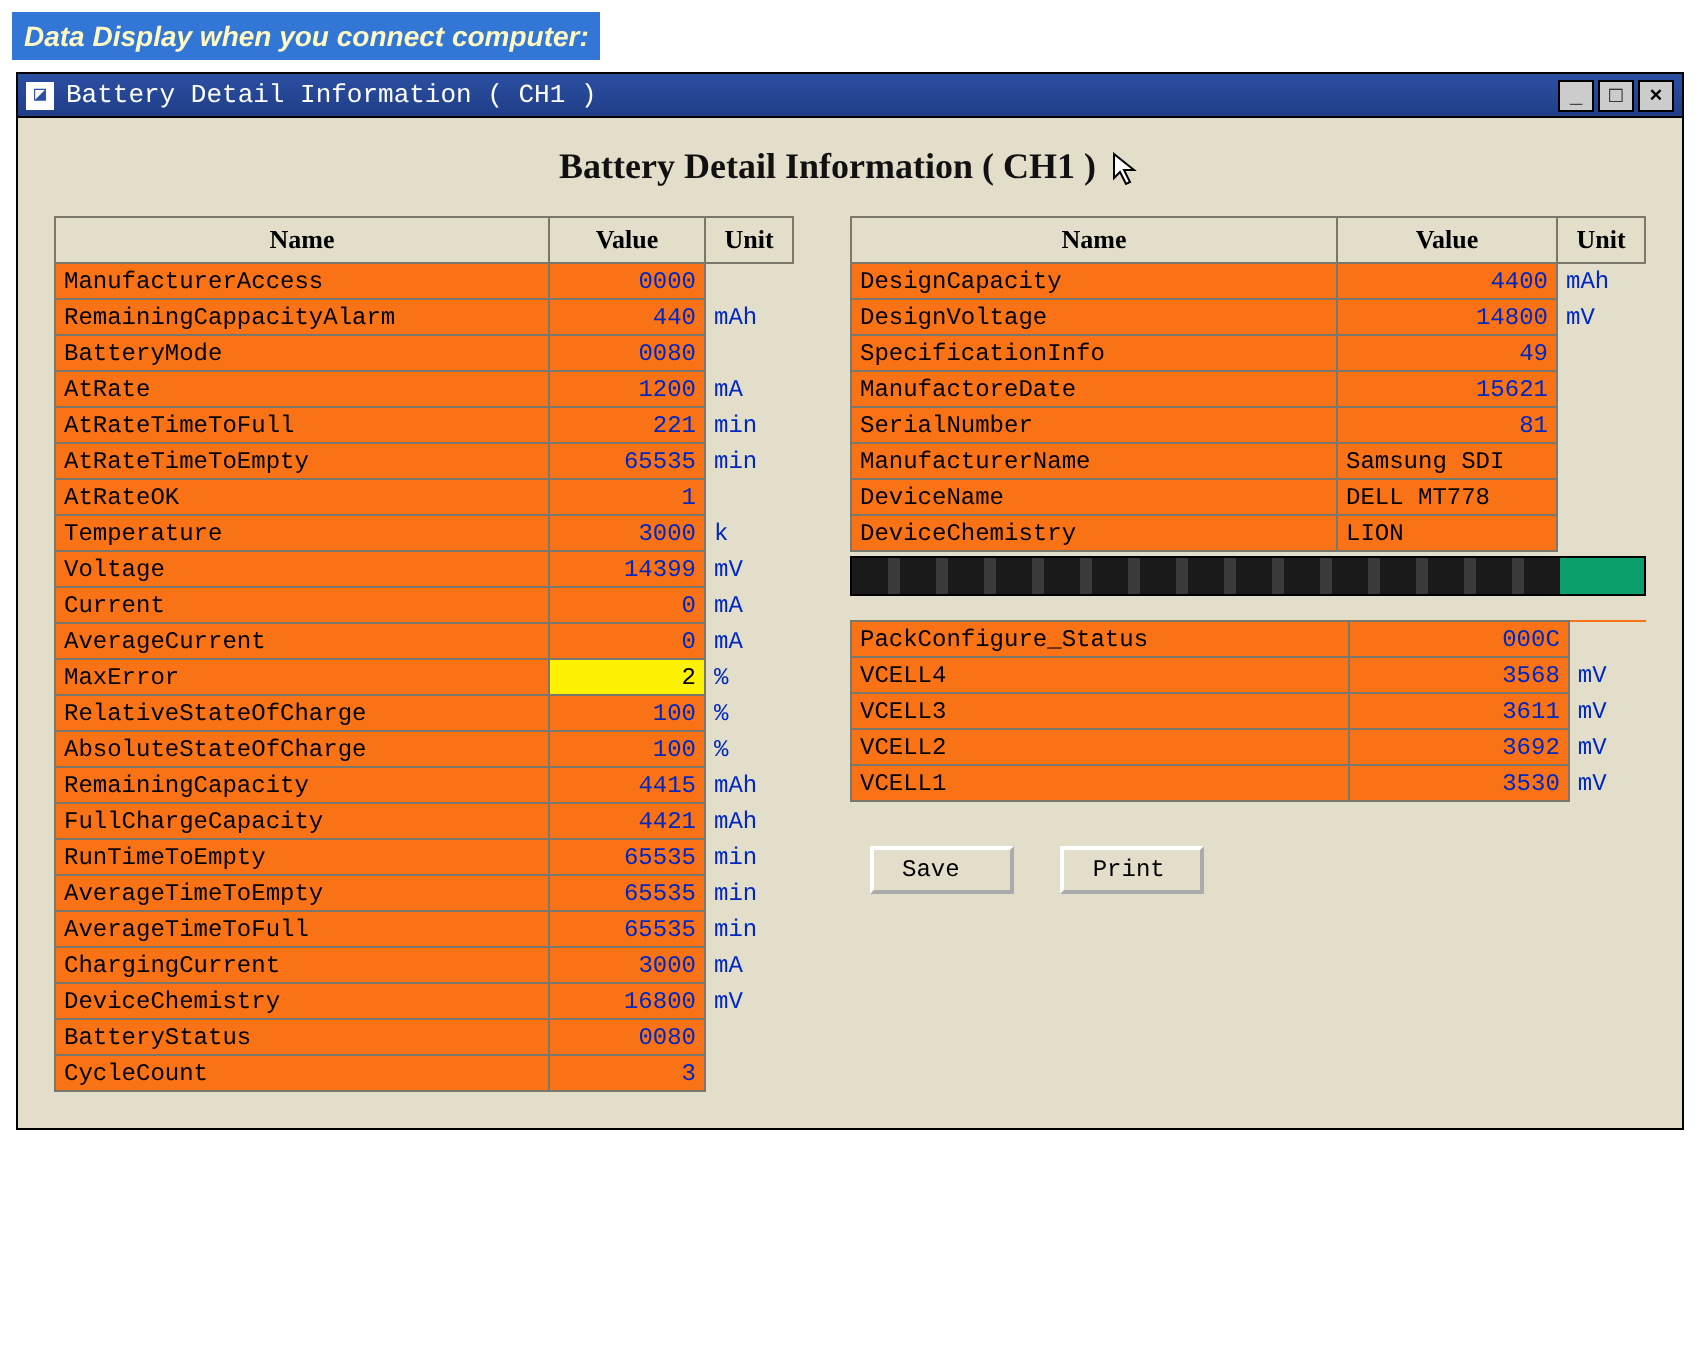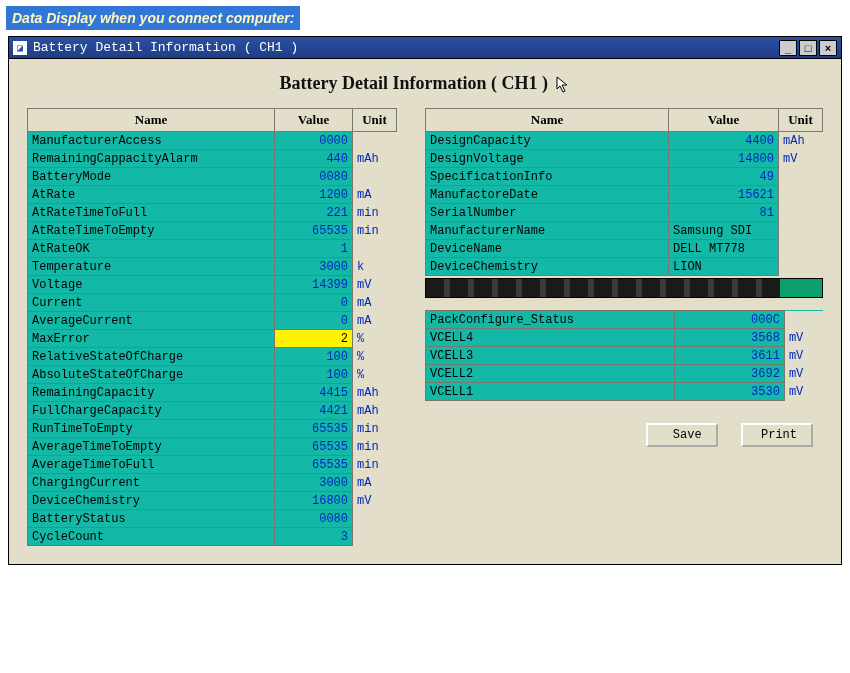--- a/index.html
+++ b/index.html
@@ -85,21 +85,21 @@
     gap: 28px;
     align-items: flex-start;
   }
   .col-left { width: 370px; }
   .col-right { flex: 1; display: flex; flex-direction: column; }
   table.grid {
     border-collapse: collapse;
     width: 100%;
     font-family: "Courier New", monospace;
     font-size: 12px;
-    background: #14b8a6;
+    background: #f97316;
   }
   table.grid th {
     background: #e2deca;
     border: 1px solid #7a786c;
     padding: 3px 6px;
     font-family: "Times New Roman", serif;
     font-size: 13px;
     font-weight: bold;
     text-align: center;
   }
@@ -141,21 +141,21 @@
   }
   .overlay-strip::after {
     content: "";
     position: absolute;
     right: 0; top: 0; bottom: 0;
     width: 42px;
     background: #0b9f6b;
   }
   .button-row {
     margin-top: 22px;
-    text-align: right;
+    text-align: left;
   }
   .btn {
     display: inline-block;
     min-width: 72px;
     padding: 3px 14px;
     font-family: "Courier New", monospace;
     font-size: 12px;
     background: #e2deca;
     border: 2px outset #fff;
     margin: 0 10px;

